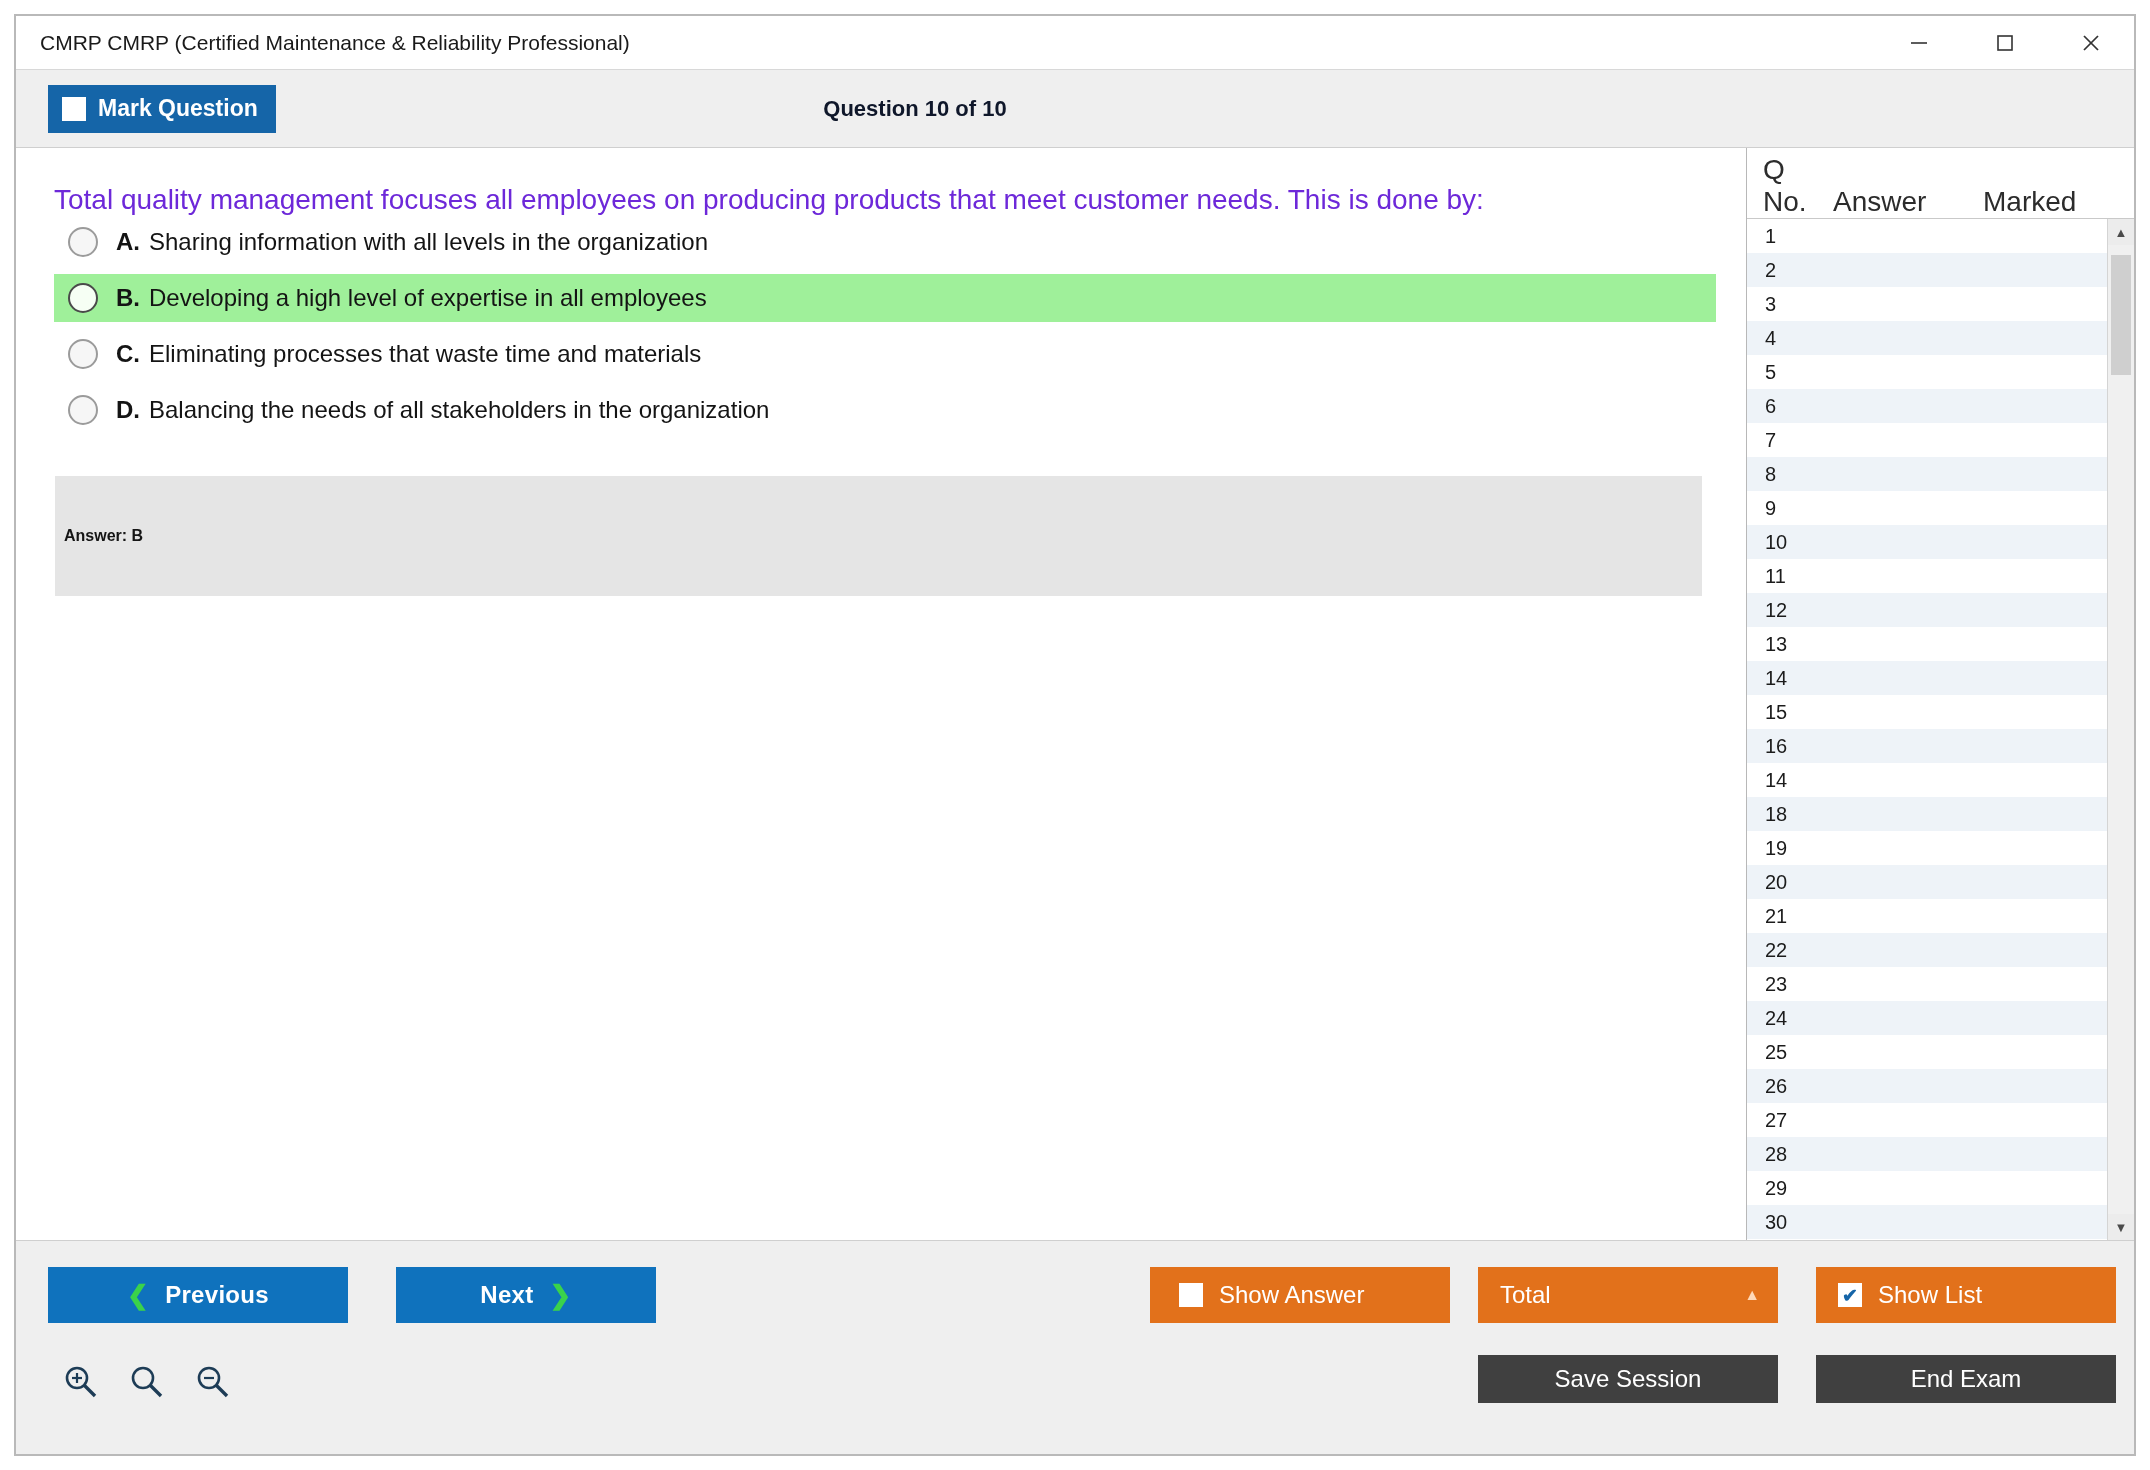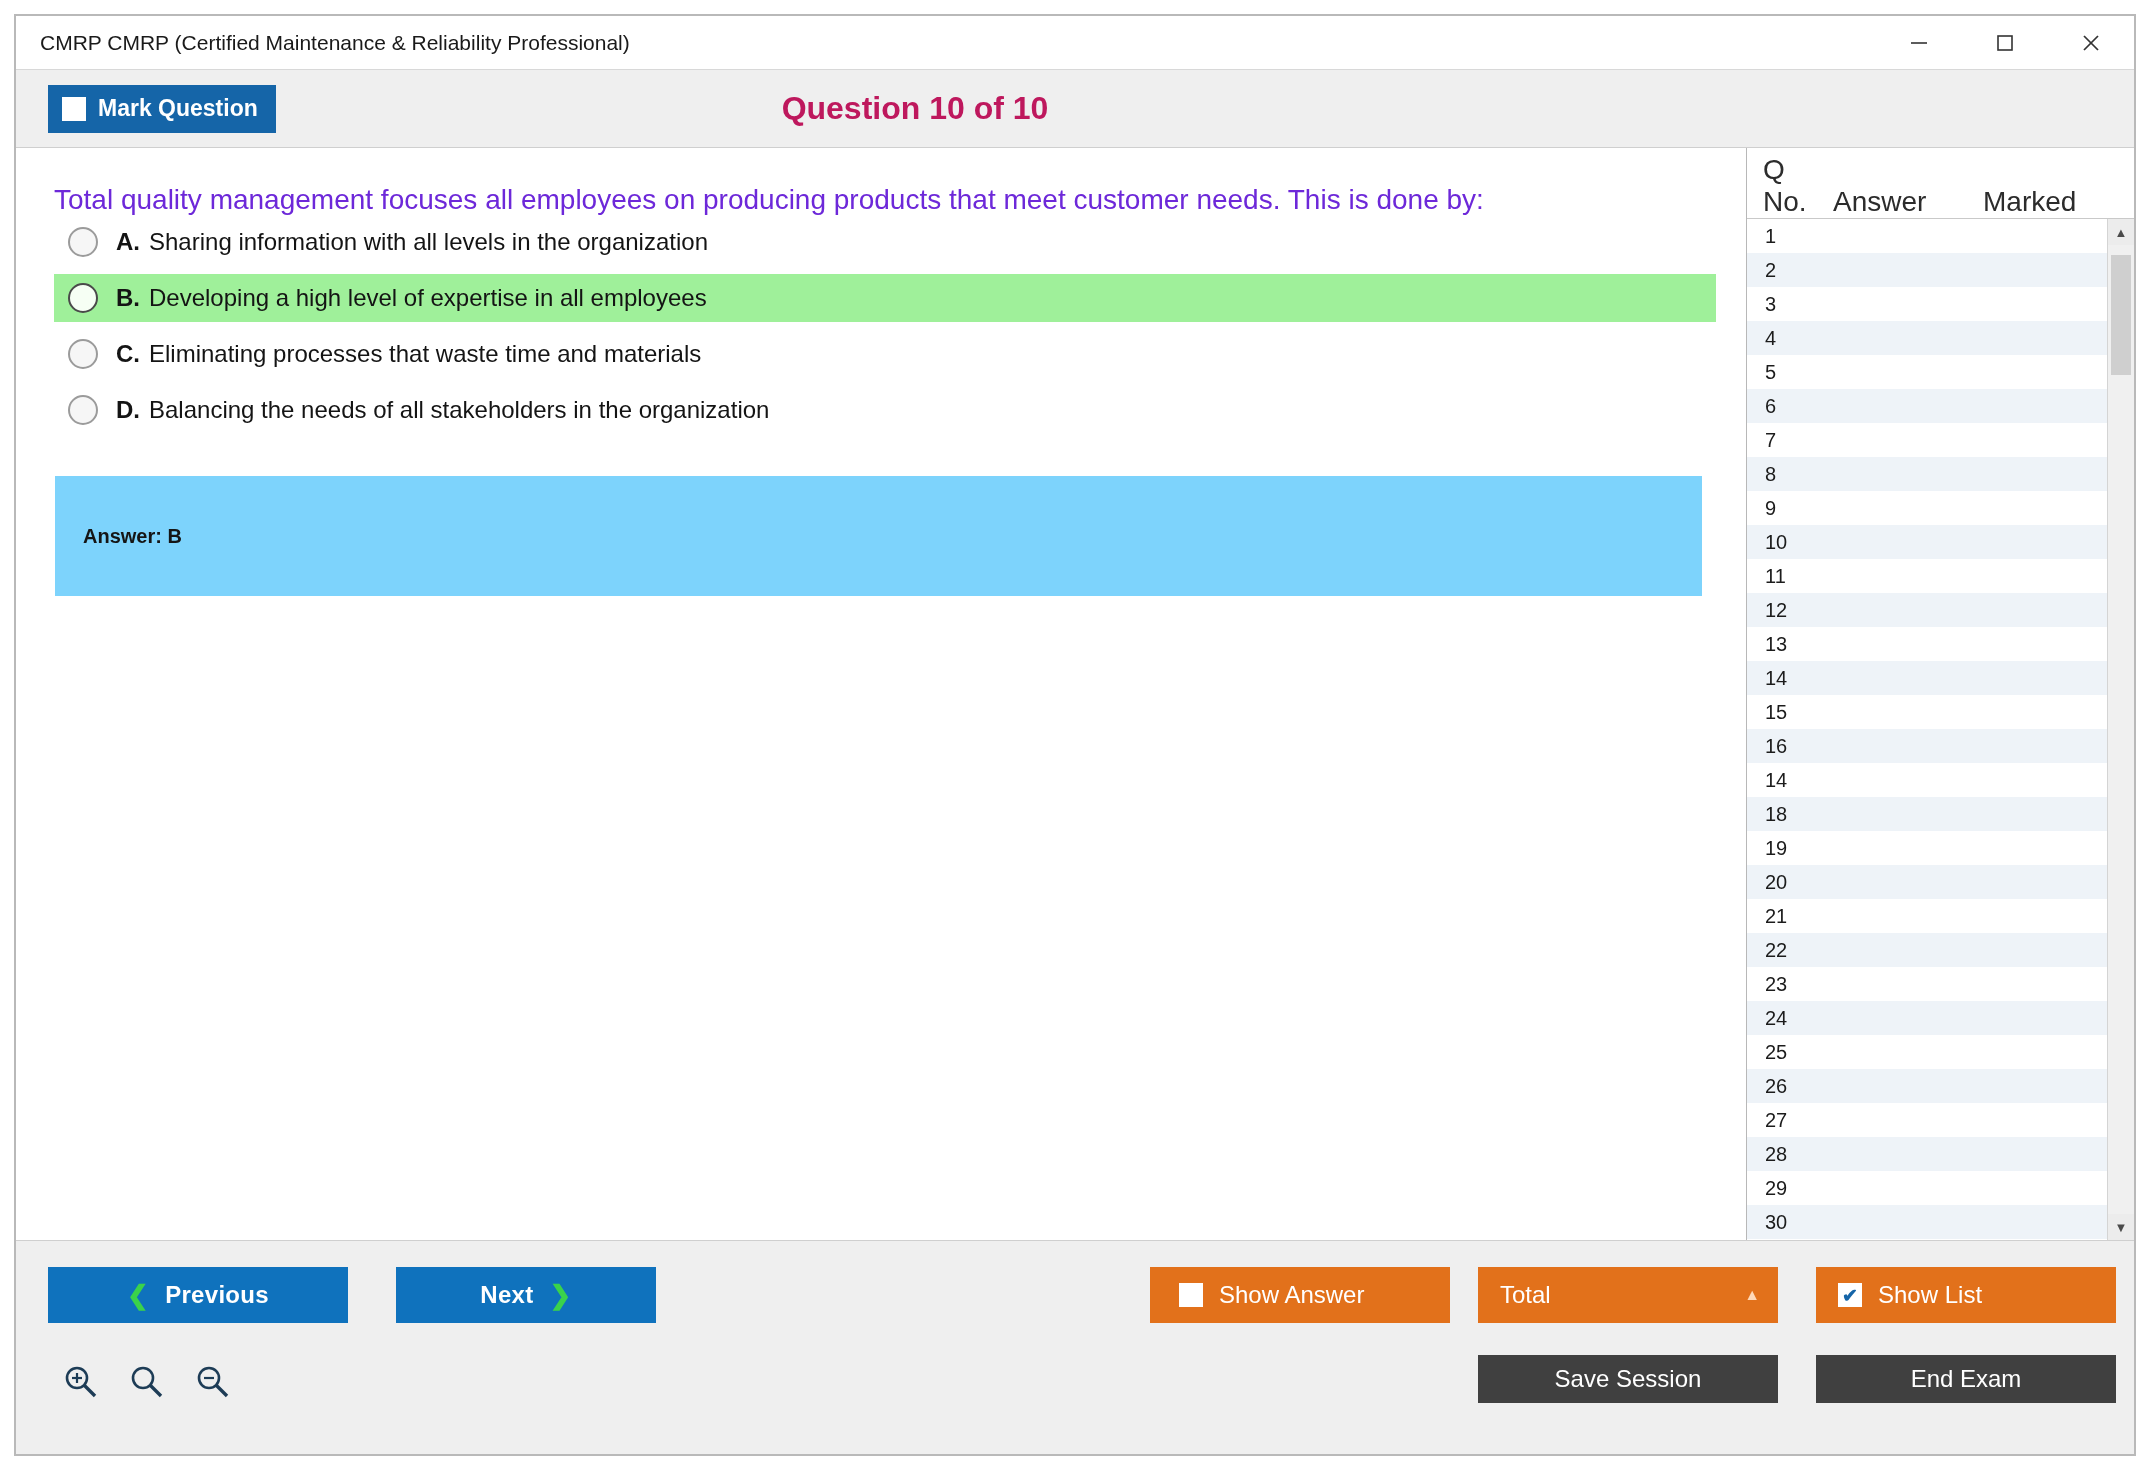--- a/index.html
+++ b/index.html
@@ -77,23 +77,23 @@
     width: 24px; height: 24px;
     background: #ffffff;
     border: 1px solid #ffffff;
     margin-right: 12px;
     flex: 0 0 auto;
   }
   .question-counter {
     position: absolute;
     left: 0; right: 0;
     text-align: center;
-    font-size: 32px;
+    font-size: 22px;
     font-weight: bold;
-    color: #be185d;
+    color: #0f172a;
     pointer-events: none;
   }
   .counter-inner { display:inline-block; transform: translateX(-160px); }
 
   
   .body {
     flex: 1 1 auto;
     display: flex;
     min-height: 0;
   }
@@ -126,26 +126,26 @@
     border: 2px solid #9b9b9b;
     background: #f6f6f6;
     margin-right: 18px;
     flex: 0 0 auto;
   }
   .option.correct .radio { border-color: #4a4a4a; background: #f6fff4; }
   .opt-letter { font-weight: bold; margin-right: 9px; }
 
   .answer-box {
     margin: 42px 14px 0 1px;
-    background: #7dd3fc;
+    background: #e5e5e5;
     height: 120px;
     display: flex;
     align-items: center;
-    padding-left: 28px;
-    font-size: 20px;
+    padding-left: 9px;
+    font-size: 16px;
     font-weight: bold;
     color: #151515;
   }
 
   
   .list-pane {
     flex: 0 0 388px;
     border-left: 1px solid #b8b8b8;
     background: #ffffff;
     display: flex;

